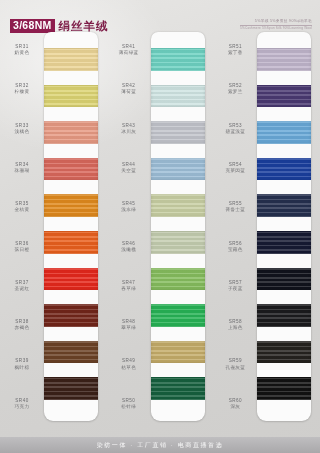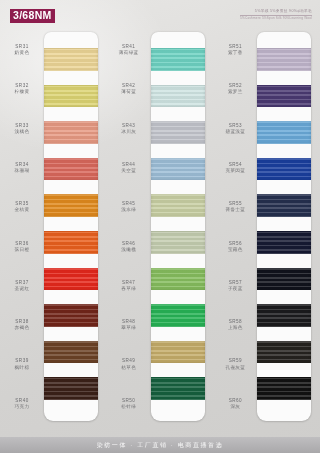--- a/index.html
+++ b/index.html
@@ -7,21 +7,21 @@
     width:320px;height:453px;overflow:hidden;
     font-family:"Liberation Sans","DejaVu Sans",sans-serif;
     background:#dededc;
   }
   .card{
     position:relative;width:320px;height:453px;
     background:linear-gradient(160deg,#e8e7e5 0%,#dcdbd9 35%,#d3d2d0 70%,#cfcecc 100%);
     overflow:hidden;
   }
   
-  .header{position:absolute;left:0;top:0;width:320px;height:30px;}
+  .header{position:absolute;left:0;top:10px;width:320px;height:30px;}
   .title-wrap{position:absolute;left:10px;top:9px;display:flex;align-items:center;gap:4px;}
   .title-code{
     background:#8e1d4e;color:#ffffff;font-weight:bold;font-size:10.5px;
     letter-spacing:.3px;padding:1px 3px 2px 3px;line-height:1.05;
   }
   .title-cn{
     color:#7d1c47;font-weight:bold;font-size:11.5px;letter-spacing:1px;
     line-height:1.05;
   }
   .comp{position:absolute;right:8px;top:9px;text-align:right;}
@@ -76,20 +76,21 @@
 </head>
 <body>
 
 <div class="card">
 
   <div class="glow"></div>
 
   <div class="header">
     <div class="title-wrap">
       <span class="title-code">3/68NM</span>
+      <span class="title-cn">绢丝羊绒</span>
     </div>
     <div class="comp">
       <div class="comp-cn">5%羊绒  5%桑蚕丝  90%ధ精羊毛</div>
       <div class="comp-en">5%Cashmere 5%Spun Silk 90%Learning Wool</div>
     </div>
   </div>
 
   <div class="cols" id="cols">
       <div class="colgroup">
         <div class="labels">

